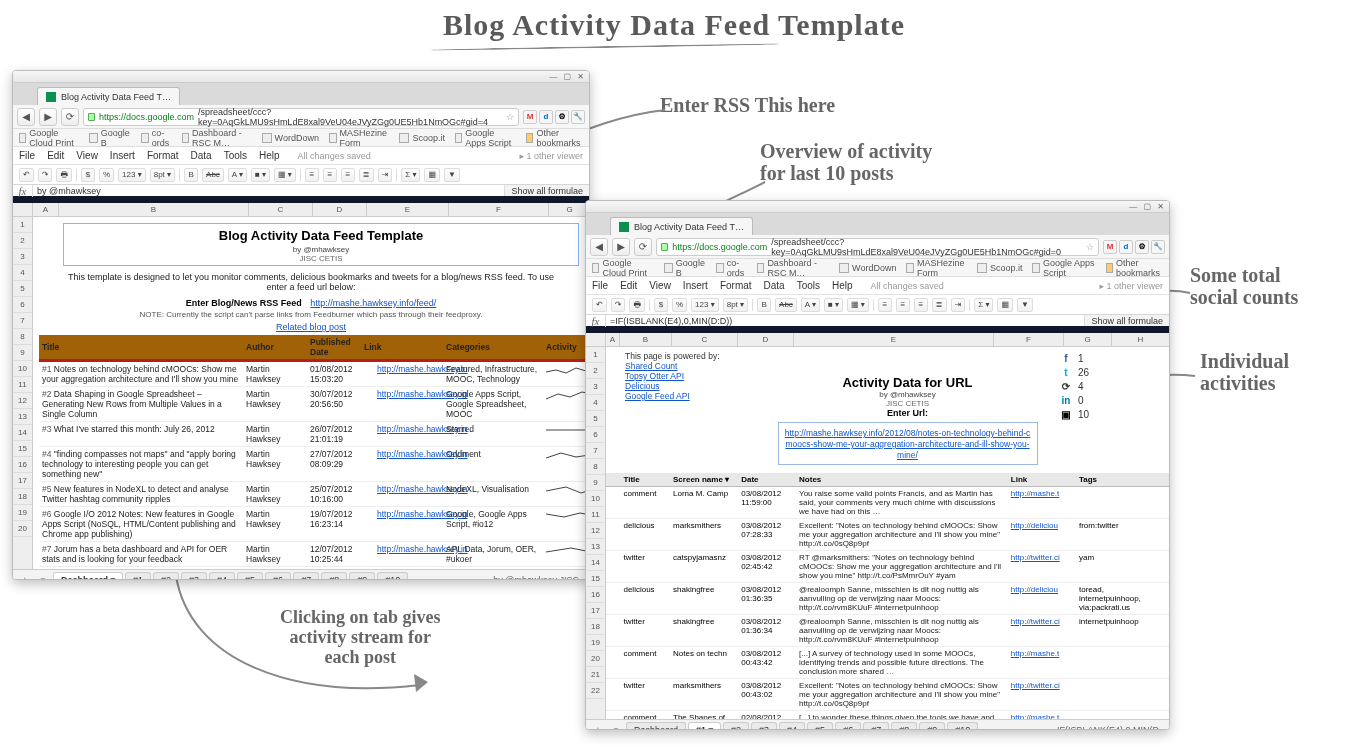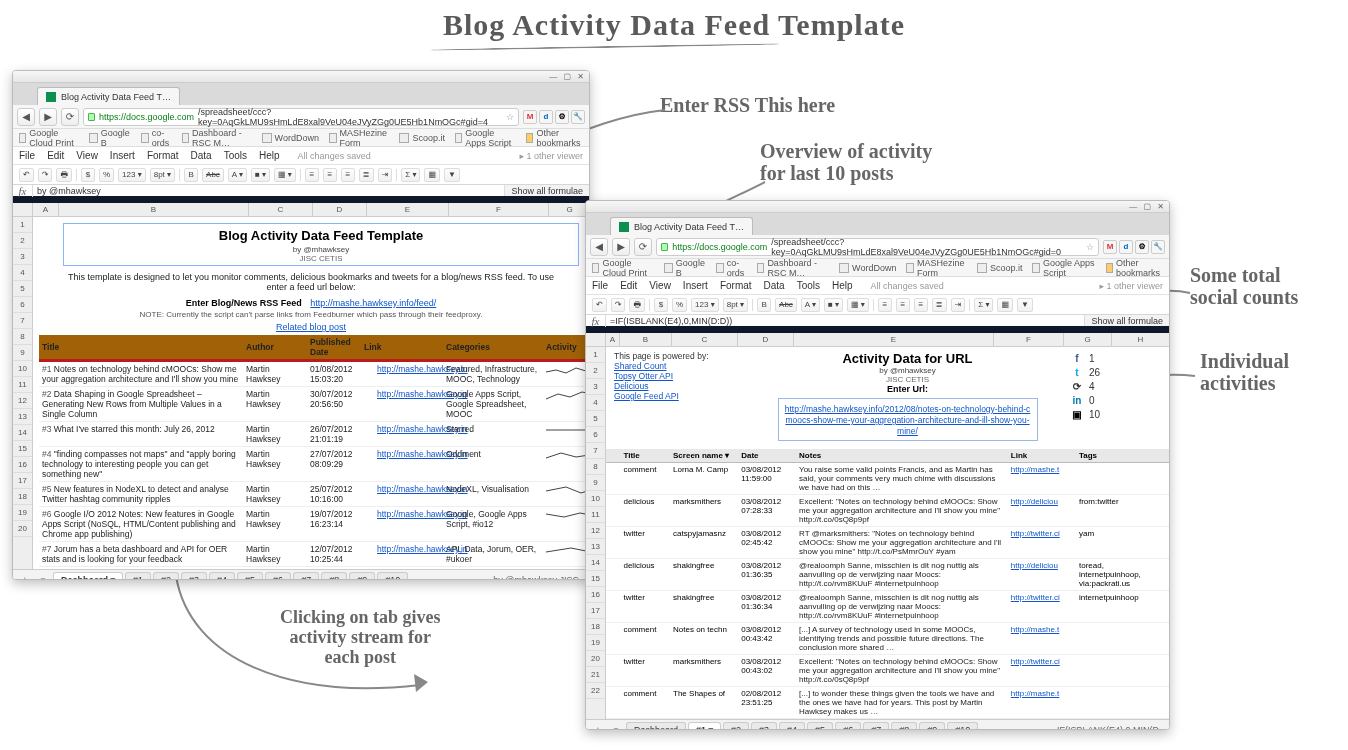--- a/index.html
+++ b/index.html
@@ -89,22 +89,22 @@
   .spark { display:block; height:12px;}
   .spark svg { width:50px; height:12px;}
   .spark path { stroke:#444; stroke-width:1; fill:none;}
   .tab-strip { height:20px; border-top:1px solid #ccc; background:#f3f3f3; display:flex; align-items:center; padding:0 4px; gap:2px; font-size:9px;}
   .sheet-tab { padding:2px 7px; border:1px solid #ccc; border-bottom:none; background:#fff; border-radius:3px 3px 0 0; color:#333;}
   .sheet-tab.active { background:#fff; font-weight:bold;}
   .sheet-tab.plain { background:#eaeaea;}
   .tsbtn { width:16px;height:16px;display:flex;align-items:center;justify-content:center;color:#666;border:1px solid transparent;border-radius:2px;}
   .tab-strip .attr { margin-left:auto; color:#666; padding-right:6px;}
   
-  .right .top-area { padding:4px 8px; }
-  .right-title { text-align:center; font-weight:bold; font-size:13px;}
+  .right .top-area { padding:4px 19px; }
+  .right-title { text-align:center; font-weight:bold; font-size:13px;margin-top:24px;}
   .powered { font-size:8.5px; color:#333;}
   .powered a { display:block;}
   .enter-url { text-align:center; font-size:9px;}
   .urlbox { border:1px solid #9bb7e4; padding:4px; margin:2px 0; text-align:center; max-width:260px;}
   .social { font-size:10px; color:#333;}
   .social .row { display:flex; align-items:center; gap:6px; padding:1px 0;}
   .sicon { width:12px;height:12px;display:flex;align-items:center;justify-content:center;font-weight:bold;font-size:10px;}
   .tbl2 { width:100%; border-collapse:collapse; table-layout:fixed; font-size:8px;}
   .tbl2 th { background:#e8e8e8; border-bottom:1px solid #bbb; padding:2px 3px; text-align:left; font-weight:bold;}
   .tbl2 td { border-bottom:1px solid #eee; padding:2px 3px; vertical-align:top;}

